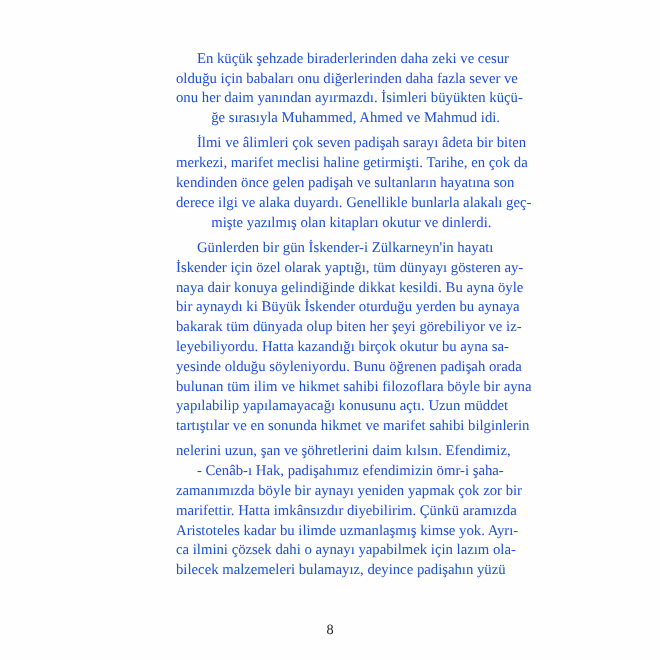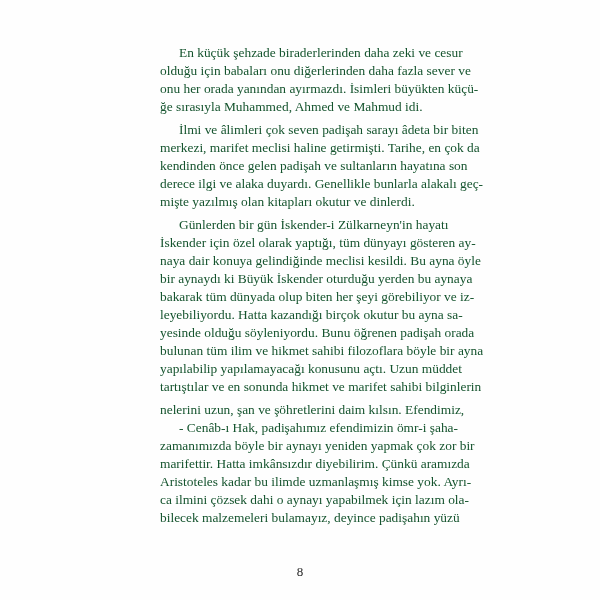--- a/index.html
+++ b/index.html
@@ -19,40 +19,41 @@
     width: 600px; height: 600px;
     background: #fefefe;
   }
   .text-block {
     position: absolute;
     left: 160px;
     top: 44px;
     width: 282px;
     font-family: "Liberation Serif", "DejaVu Serif", serif;
     font-size: 13.4px;
-    color: #14532d;
+    color: #1d4ed8;
   }
   .para {
     margin: 0 0 5px 0;
   }
   .line {
     display: block;
     height: 18px;
     line-height: 18px;
     white-space: nowrap;
     text-align: justify;
     text-align-last: justify;
     overflow: visible;
   }
   .line.indent {
     padding-left: 19px;
   }
   .line.last {
     text-align: left;
     text-align-last: left;
+    margin-left: 32px;
   }
   .page-number {
     position: absolute;
     left: 0;
     width: 600px;
     top: 564px;
     text-align: center;
     font-family: "Liberation Serif", "DejaVu Serif", serif;
     font-size: 13px;
     color: #1e1e1e;
@@ -60,36 +61,36 @@
 </style>
 </head>
 <body>
 
 <div class="page">
   <div class="text-block">
 
     <p class="para">
       <span class="line indent">En küçük şehzade biraderlerinden daha zeki ve cesur</span>
       <span class="line">olduğu için babaları onu diğerlerinden daha fazla sever ve</span>
-      <span class="line">onu her orada yanından ayırmazdı. İsimleri büyükten küçü-</span>
+      <span class="line">onu her daim yanından ayırmazdı. İsimleri büyükten küçü-</span>
       <span class="line last">ğe sırasıyla Muhammed, Ahmed ve Mahmud idi.</span>
     </p>
 
     <p class="para">
       <span class="line indent">İlmi ve âlimleri çok seven padişah sarayı âdeta bir biten</span>
       <span class="line">merkezi, marifet meclisi haline getirmişti. Tarihe, en çok da</span>
       <span class="line">kendinden önce gelen padişah ve sultanların hayatına son</span>
       <span class="line">derece ilgi ve alaka duyardı. Genellikle bunlarla alakalı geç-</span>
       <span class="line last">mişte yazılmış olan kitapları okutur ve dinlerdi.</span>
     </p>
 
     <p class="para">
       <span class="line indent">Günlerden bir gün İskender-i Zülkarneyn'in hayatı</span>
       <span class="line">İskender için özel olarak yaptığı, tüm dünyayı gösteren ay-</span>
-      <span class="line">naya dair konuya gelindiğinde meclisi kesildi. Bu ayna öyle</span>
+      <span class="line">naya dair konuya gelindiğinde dikkat kesildi. Bu ayna öyle</span>
       <span class="line">bir aynaydı ki Büyük İskender oturduğu yerden bu aynaya</span>
       <span class="line">bakarak tüm dünyada olup biten her şeyi görebiliyor ve iz-</span>
       <span class="line">leyebiliyordu. Hatta kazandığı birçok okutur bu ayna sa-</span>
       <span class="line">yesinde olduğu söyleniyordu. Bunu öğrenen padişah orada</span>
       <span class="line">bulunan tüm ilim ve hikmet sahibi filozoflara böyle bir ayna</span>
       <span class="line">yapılabilip yapılamayacağı konusunu açtı. Uzun müddet</span>
       <span class="line">tartıştılar ve en sonunda hikmet ve marifet sahibi bilginlerin</span>
     </p>
 
     <p class="para">

